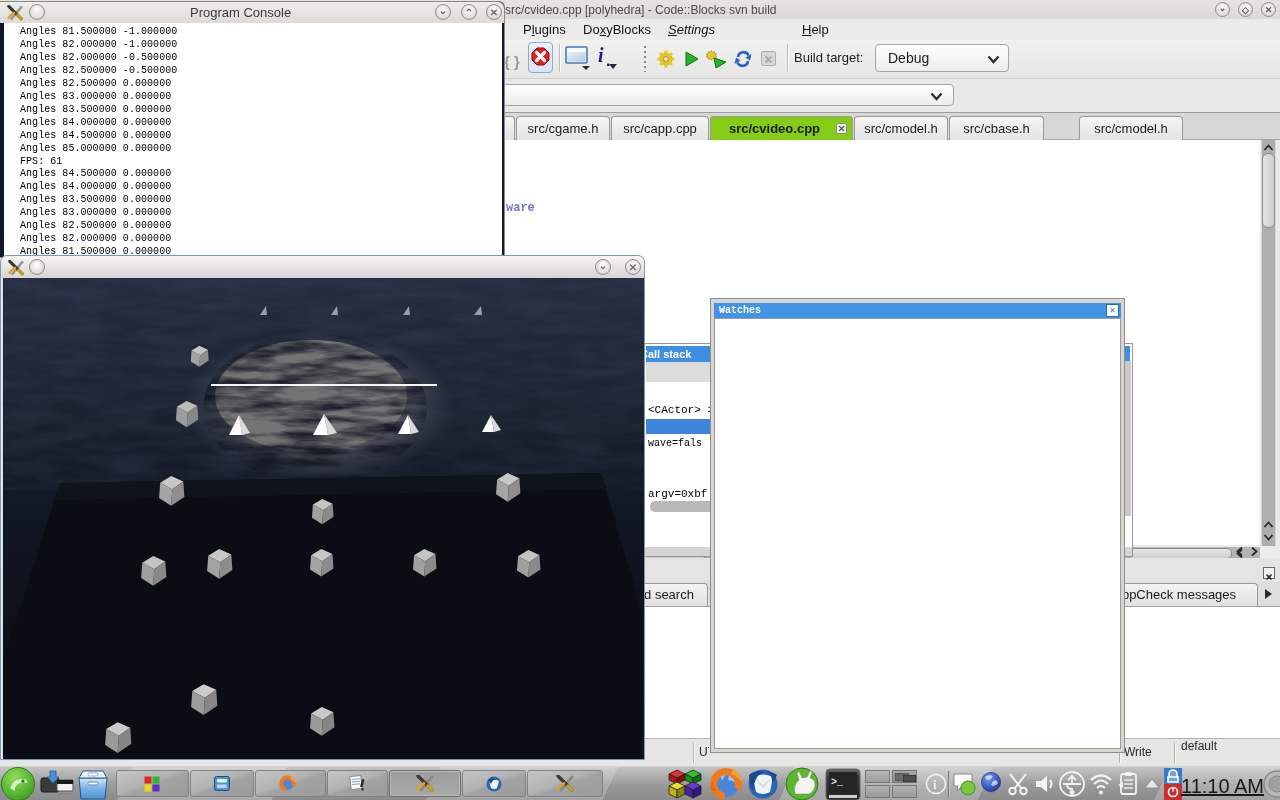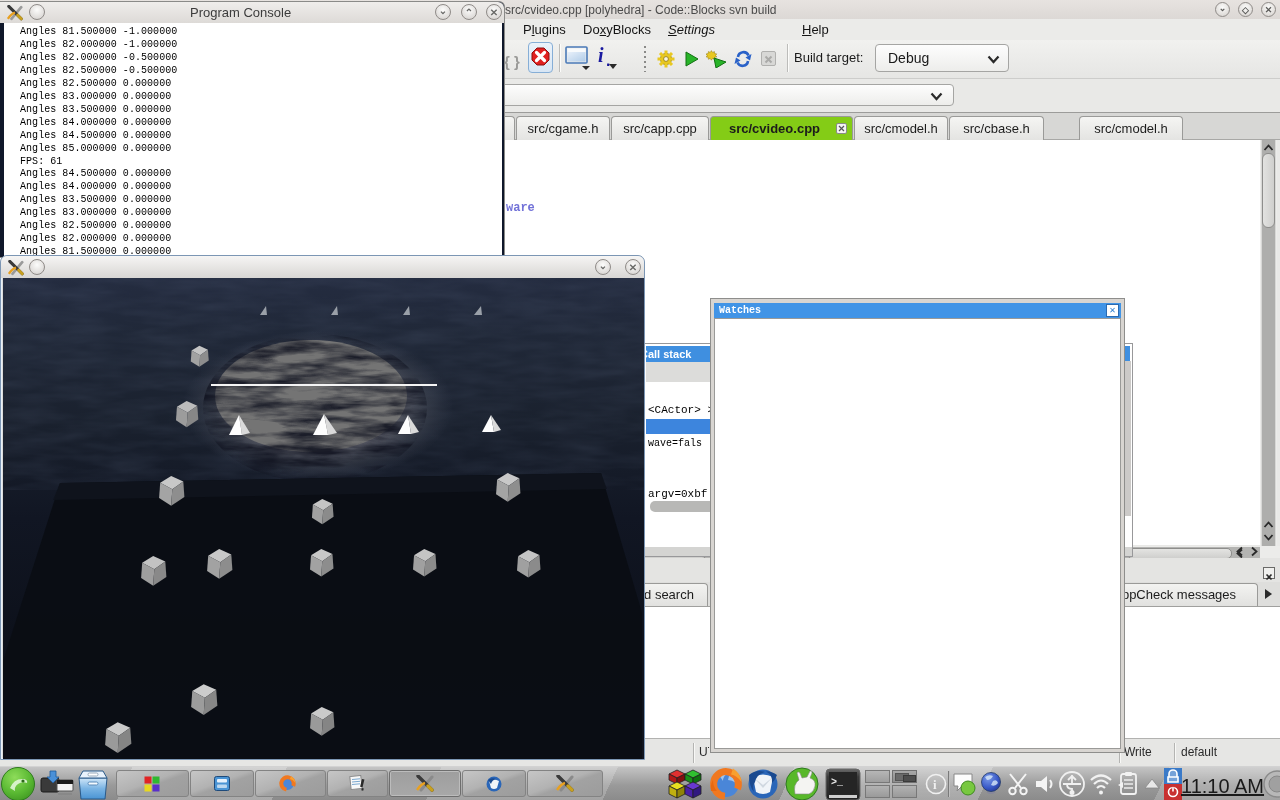--- a/index.html
+++ b/index.html
@@ -239,21 +239,21 @@
       <polygon points="1,1 8,6 1,11" fill="#2a2a2a"></polygon>
     </svg>
 </div>
 <div class="abs" id="logbody"></div>
 <div class="abs" id="statusbar">
   <div class="sdiv" style="left:693px;"></div>
   <div class="sdiv" style="left:1119px;"></div>
   <div class="sdiv" style="left:1174px;"></div>
   <span style="position:absolute;left:699px;top:6px;width:10px;overflow:hidden;display:inline-block;white-space:nowrap;">UTF-8</span>
   <span style="position:absolute;left:1124px;top:6px;">Write</span>
-  <span style="position:absolute;left:1181px;top:6px;">default</span>
+  <span style="position:absolute;left:1181px;top:0;">default</span>
 </div>
 
 <div class="abs" id="callstack">
   <div id="cs-title"><span style="margin-left:-12px;">Call stack</span></div>
   <div id="cs-tb"></div>
   <div class="mono" style="position:absolute;left:4px;top:60px;font-size:11px;">&lt;CActor&gt; &gt;</div>
   <div style="position:absolute;left:2px;top:75px;right:9px;height:15px;background:#3d85dd;"></div>
   <div class="mono" style="position:absolute;left:4px;top:94px;font-size:10px;">wave=fals</div>
   <div class="mono" style="position:absolute;left:4px;top:144px;font-size:11px;">argv=0xbf</div>
   <div style="position:absolute;left:6px;top:157px;width:80px;height:11px;background:#b8b8b6;border-radius:5px;"></div>

